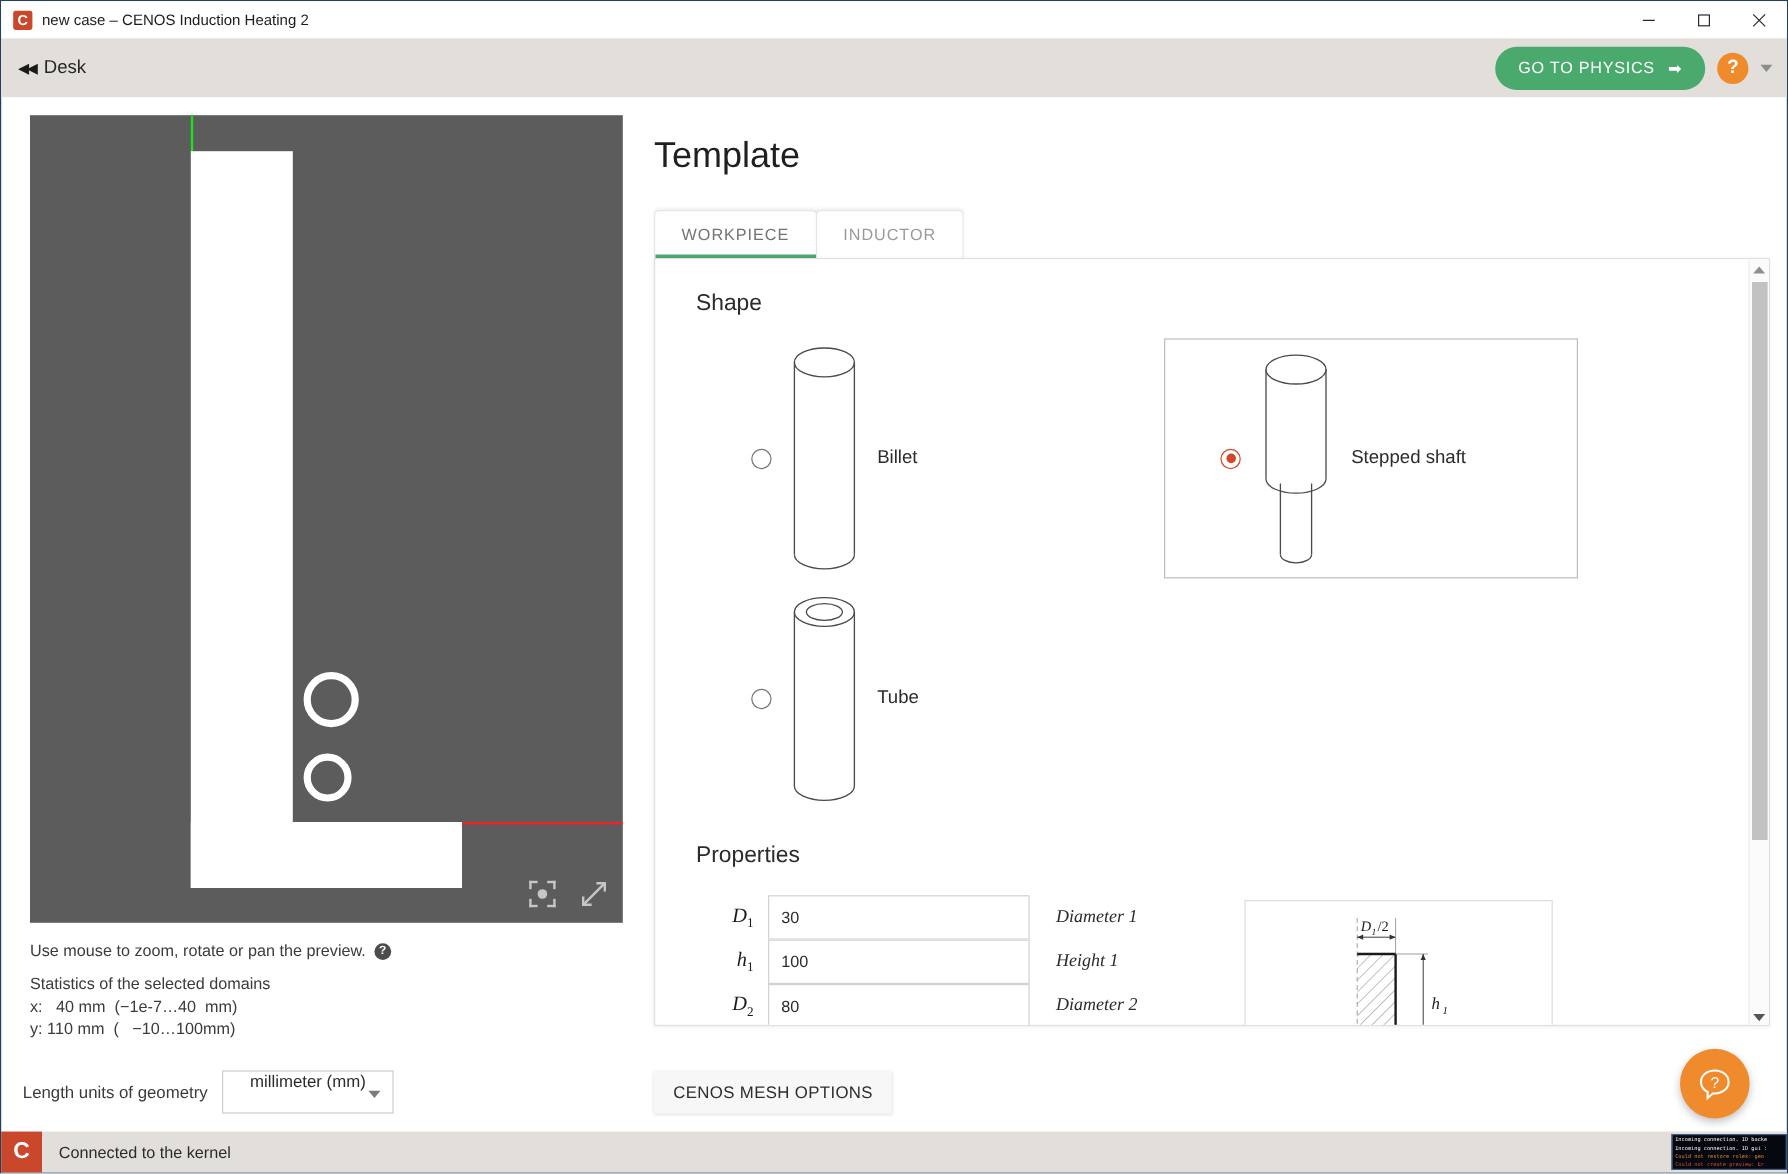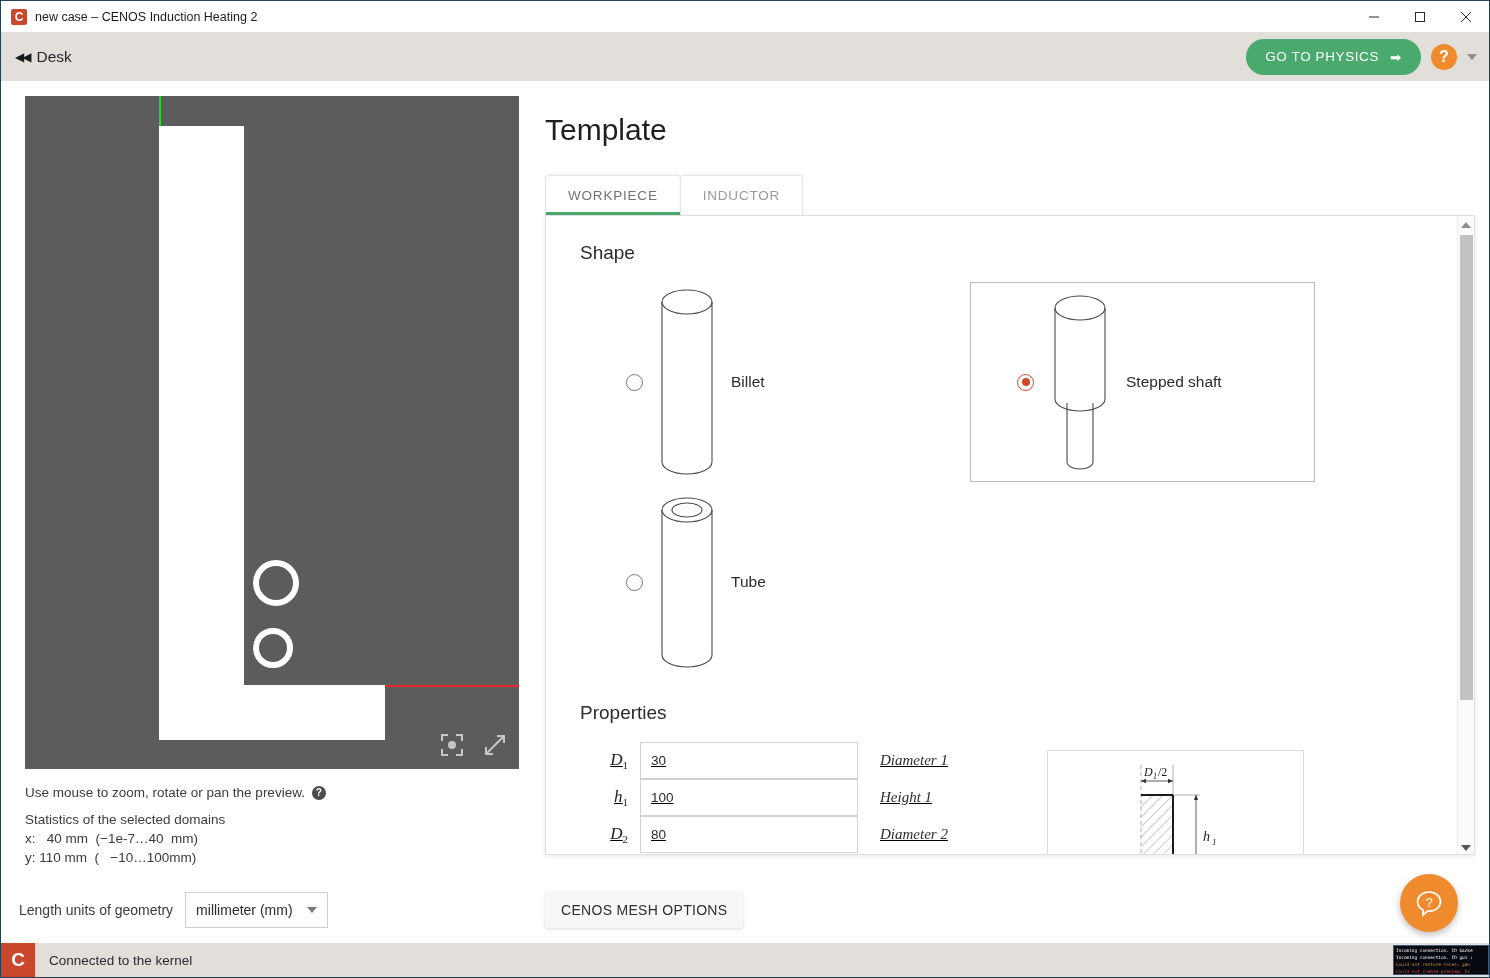--- a/index.html
+++ b/index.html
@@ -126,21 +126,21 @@
     font-family: "Liberation Sans", sans-serif; white-space: pre;
   }
   .units-row {
     position: absolute; left: 18px; top: 891px;
     display: flex; align-items: center; gap: 12px;
   }
   .units-label { font-size: 14px; color: #3b3b3b; }
   .units-select {
     width: 143px; height: 36px; border: 1px solid #cfcfcf; background: #fff;
     display: flex; align-items: center; padding: 0 10px;
-    font-size: 14px; color: #2b2b2b; cursor: pointer;
+    font-size: 14px; color: #2b2b2b; cursor: pointer; flex-direction: column;
   }
   .units-select .caret {
     margin-left: auto; width: 0; height: 0;
     border-left: 5px solid transparent; border-right: 5px solid transparent;
     border-top: 6px solid #7b7b7b;
   }
 
   
   .right-pane { position: absolute; left: 544px; top: 112px; width: 930px; }
   .page-title { font-size: 30px; font-weight: normal; color: #1f1f1f; }
@@ -178,21 +178,21 @@
     border: 1.6px solid #767676; flex: none;
     display: flex; align-items: center; justify-content: center; cursor: pointer;
   }
   .radio.on { border-color: #d2492a; }
   .radio.on::after {
     content: ""; width: 8px; height: 8px; border-radius: 50%; background: #d2492a;
   }
   .shape-label { font-size: 15.5px; color: #2b2b2b; }
   .shape-art { flex: none; }
 
-  .props-table { display: flex; align-items: flex-start; gap: 10px; text-decoration: underline; }
+  .props-table { display: flex; align-items: center; gap: 0; }
   .props-rows { }
   .prop-row { display: flex; align-items: center; height: 37px; }
   .prop-sym {
     width: 60px; text-align: right; padding-right: 12px;
     font-family: "Liberation Serif", serif; font-style: italic; font-size: 17px;
     color: #1c1c1c;
   }
   .prop-sym sub { font-size: 11px; font-style: normal; }
   .prop-input {
     width: 218px; height: 37px; border: 1px solid #d2d2d2; background: #fff;

